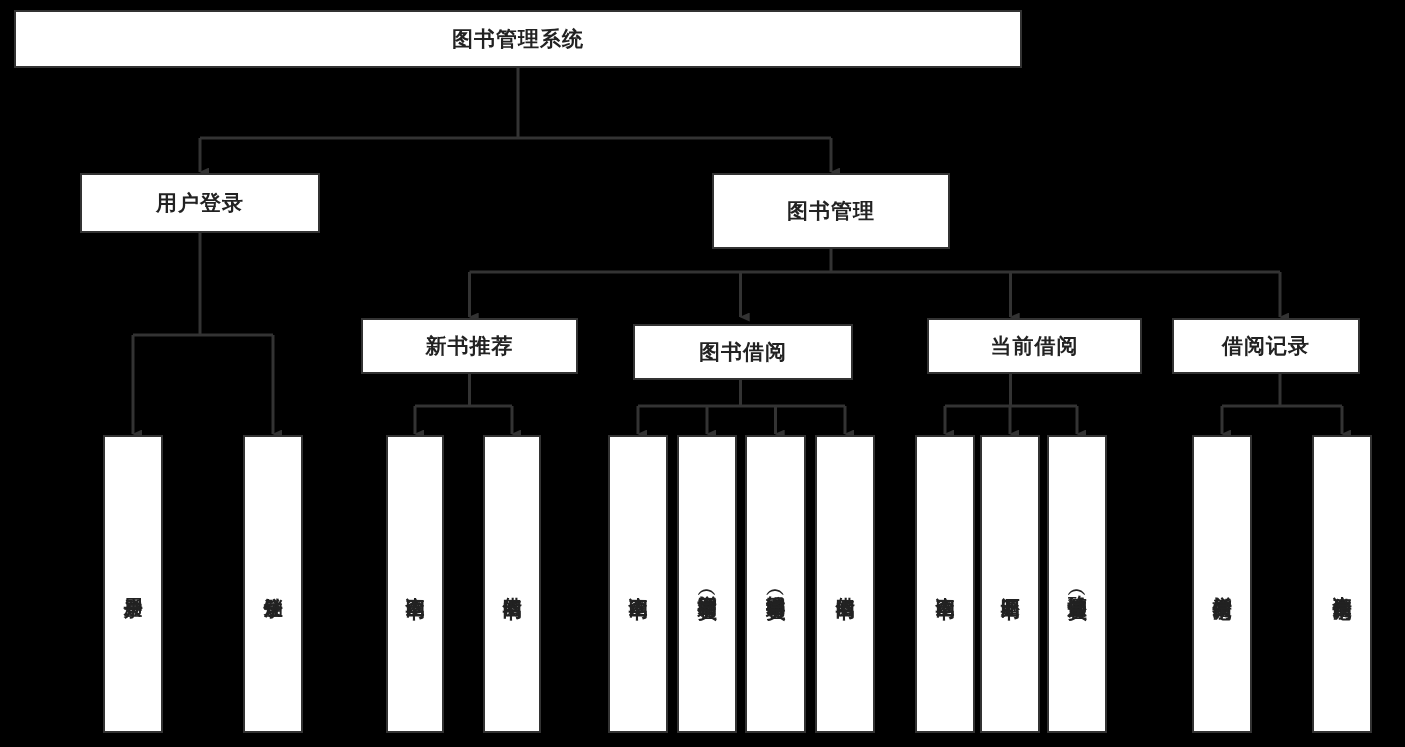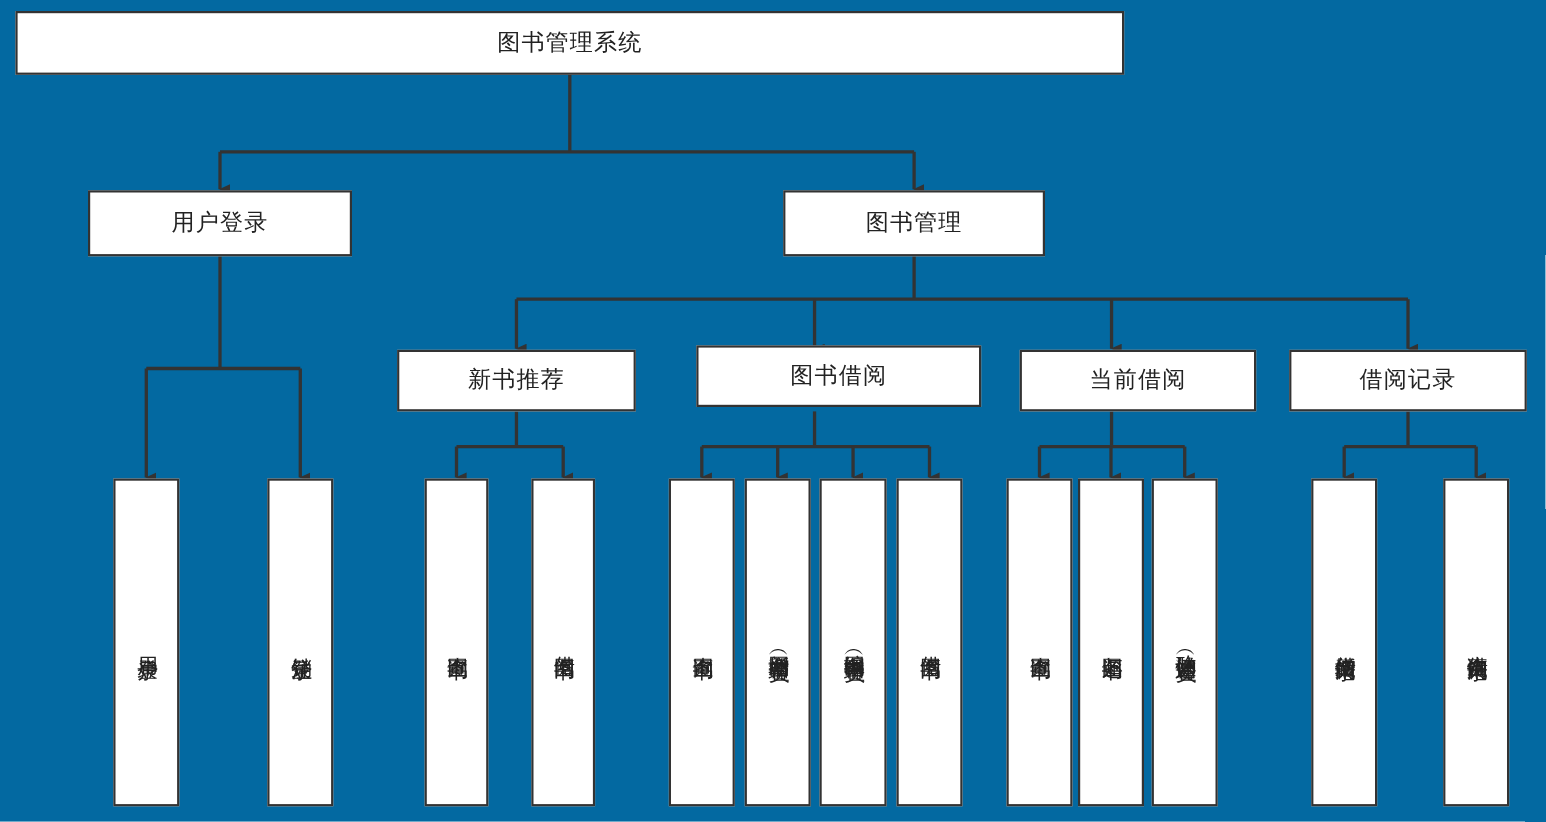--- a/index.html
+++ b/index.html
@@ -8,22 +8,23 @@
     padding: 0;
     background: #ffffff;
   }
   body {
     font-family: "Liberation Sans", "DejaVu Sans", sans-serif;
   }
   #canvas {
     position: relative;
     width: 1405px;
     height: 747px;
-    background: #0369a1;
+    background: #000000;
     overflow: hidden;
+    font-weight: bold;
   }
   #edges {
     position: absolute;
     left: 0;
     top: 0;
     width: 1405px;
     height: 747px;
     pointer-events: none;
   }
   .node {
@@ -112,33 +113,33 @@
         <path d="M 1342 406 L 1342 434" marker-end="url(#arrowhead)"></path>
       </g>
   </svg>
   <div id="nodes-layer">
       <div class="node horiz" style="left: 14px; top: 10px; width: 1008px; height: 58px;">
         <span class="label">图书管理系统</span>
       </div>
       <div class="node horiz" style="left: 80px; top: 173px; width: 240px; height: 60px;">
         <span class="label">用户登录</span>
       </div>
-      <div class="node horiz" style="left: 712px; top: 173px; width: 238px; height: 60px;">
+      <div class="node horiz" style="left: 712px; top: 173px; width: 238px; height: 76px;">
         <span class="label">图书管理</span>
       </div>
       <div class="node horiz" style="left: 361px; top: 318px; width: 217px; height: 56px;">
         <span class="label">新书推荐</span>
       </div>
-      <div class="node horiz" style="left: 633px; top: 314px; width: 259px; height: 56px;">
+      <div class="node horiz" style="left: 633px; top: 324px; width: 220px; height: 56px;">
         <span class="label">图书借阅</span>
       </div>
       <div class="node horiz" style="left: 903px; top: 318px; width: 215px; height: 56px; margin-left: 24px;">
         <span class="label">当前借阅</span>
       </div>
-      <div class="node horiz" style="left: 1172px; top: 318px; width: 216px; height: 56px; align-items: center;">
+      <div class="node horiz" style="left: 1172px; top: 318px; width: 188px; height: 56px; align-items: center;">
         <span class="label">借阅记录</span>
       </div>
       <div class="node vert" style="left: 103px; top: 435px; width: 60px; height: 298px;">
         <span class="label">用户登录</span>
       </div>
       <div class="node vert" style="left: 243px; top: 435px; width: 60px; height: 298px;">
         <span class="label">注销登录</span>
       </div>
       <div class="node vert" style="left: 386px; top: 435px; width: 58px; height: 298px;">
         <span class="label">查询图书</span>

